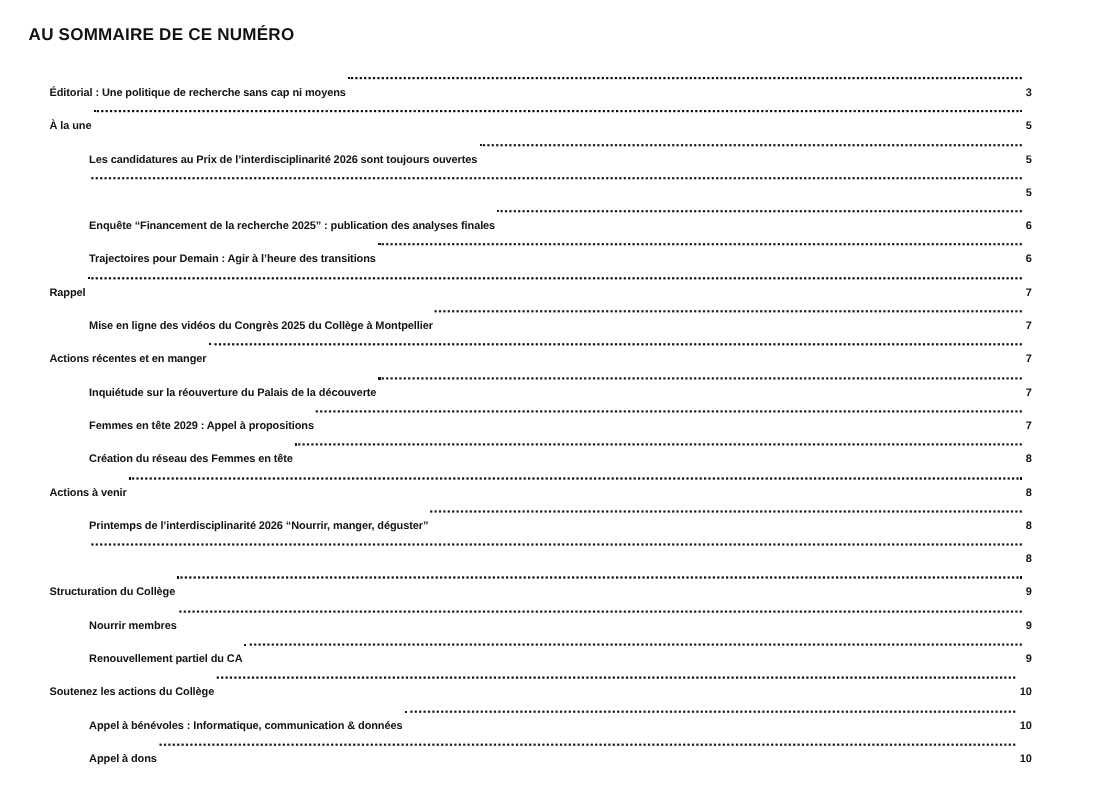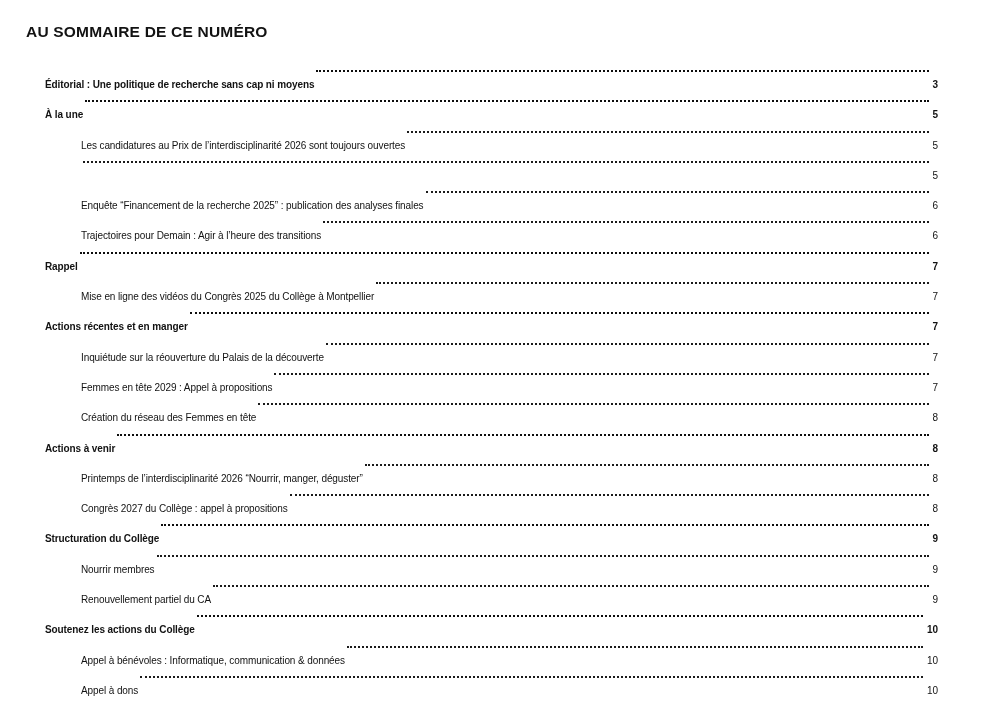--- a/index.html
+++ b/index.html
@@ -39,21 +39,21 @@
     letter-spacing: -0.1px;
     cursor: default;
   }
   .row .label {
     white-space: nowrap;
     line-height: 30.3px;
     flex: 0 0 auto;
   }
   .row.l2 {
     padding-left: 36px;
-    font-weight: 400;
+    font-weight: 700;
   }
   .row.bold {
     font-weight: 700;
   }
   .leader {
     flex: 1 1 auto;
     min-width: 12px;
     border-bottom: 2px dotted #1a1a1a;
     margin: 0 3px 1px 2px;
     align-self: baseline;
@@ -153,21 +153,20 @@
     <span class="pagenum">8</span>
   </div>
 
   <div class="row l2">
     <span class="label">Printemps de l’interdisciplinarité 2026 “Nourrir, manger, déguster”</span>
     <span class="leader"></span>
     <span class="pagenum">8</span>
   </div>
 
   <div class="row l2">
-    <span class="label">Congrès 2027 du Collège : appel à propositions</span>
     <span class="leader"></span>
     <span class="pagenum">8</span>
   </div>
 
   <div class="row l1 bold">
     <span class="label">Structuration du Collège</span>
     <span class="leader"></span>
     <span class="pagenum">9</span>
   </div>
 

